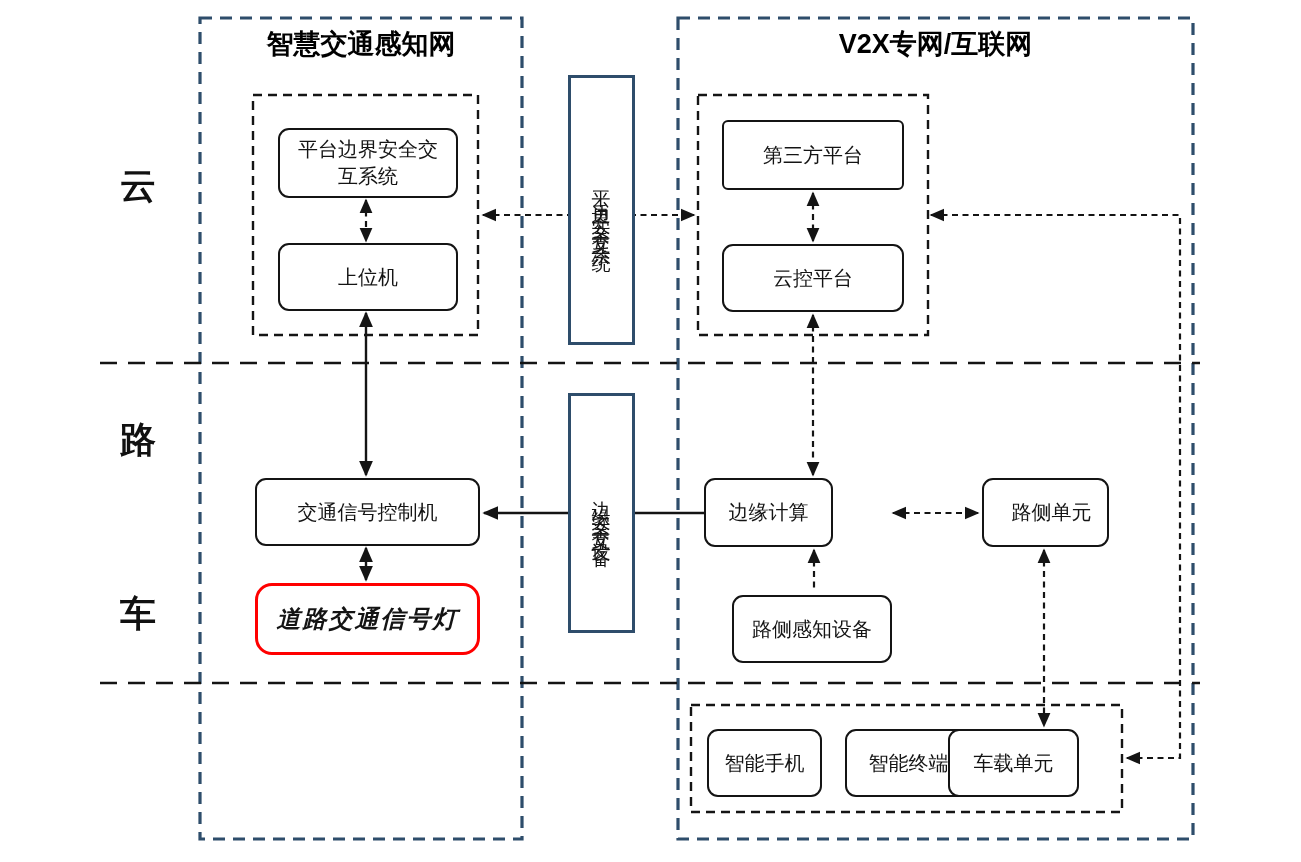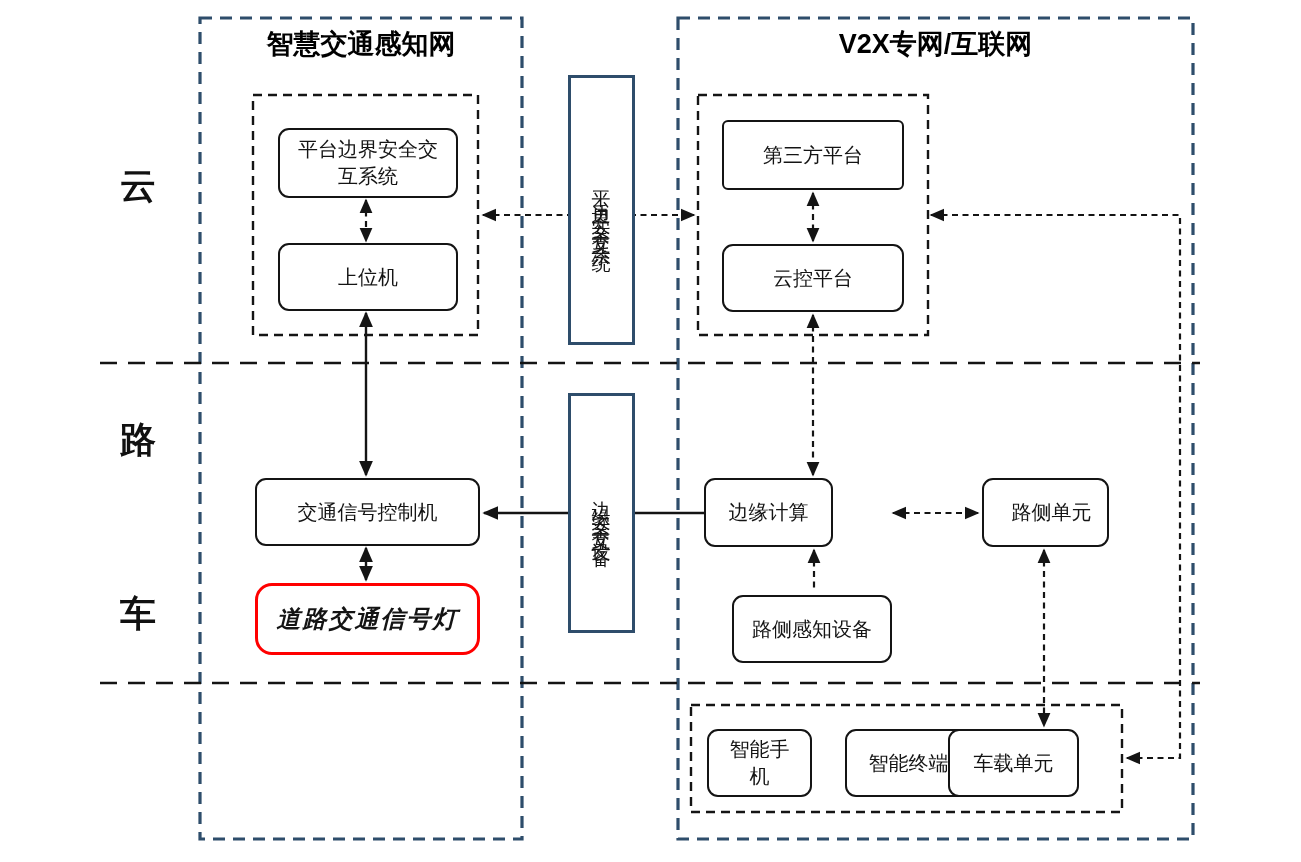--- a/index.html
+++ b/index.html
@@ -69,17 +69,17 @@
   <div class="vbox" style="left:568px;top:393px;width:67px;height:240px;">
     <span>边缘安全交互设备</span>
   </div>
 
   <div class="node" style="left:722px;top:120px;width:182px;height:70px;border-radius:6px;">第三方平台</div>
   <div class="node" style="left:722px;top:244px;width:182px;height:68px;">云控平台</div>
   <div class="node" style="left:704px;top:478px;width:129px;height:69px;">边缘计算</div>
   <div class="node" style="left:982px;top:478px;width:127px;height:69px;padding-left:24px;">路侧单元</div>
   <div class="node" style="left:732px;top:595px;width:160px;height:68px;">路侧感知设备</div>
 
-  <div class="node" style="left:707px;top:729px;width:105px;height:68px;">智能手机</div>
+  <div class="node" style="left:707px;top:729px;width:115px;height:68px;">智能手机</div>
   <div class="node" style="left:845px;top:729px;width:127px;height:68px;">智能终端</div>
   <div class="node" style="left:948px;top:729px;width:131px;height:68px;">车载单元</div>
 
 </div>
 
 </body></html>

